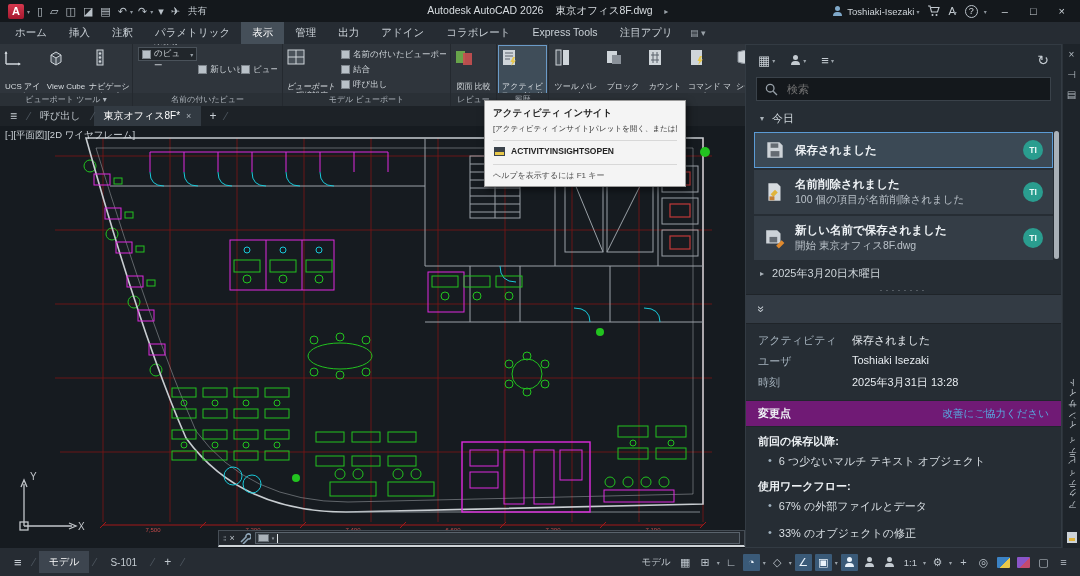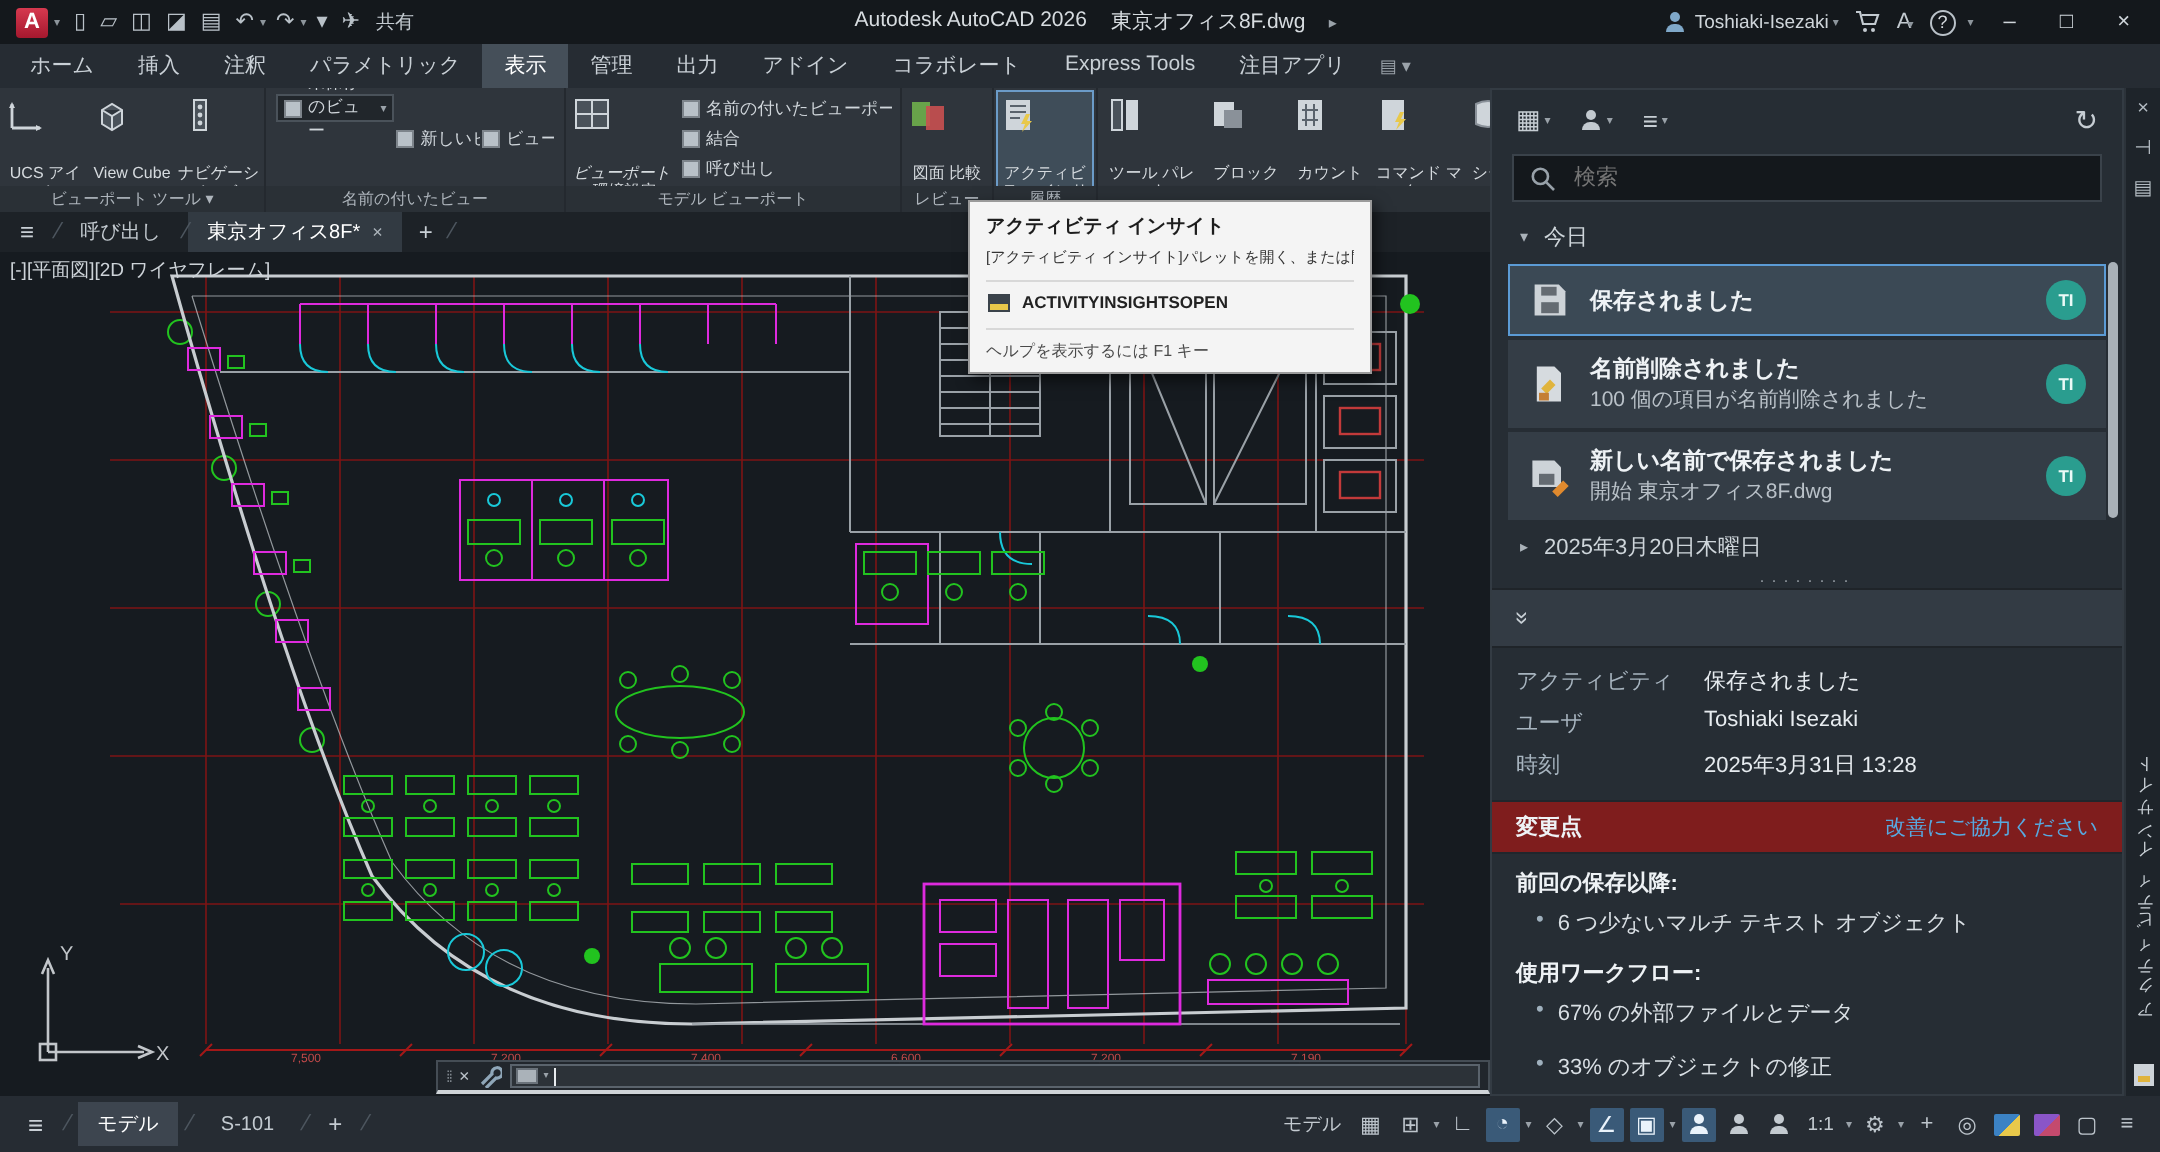--- a/index.html
+++ b/index.html
@@ -101,21 +101,21 @@
   .pis{font-size:10.5px;color:#b9c1c8;margin-top:1px;}
   .avatar{width:20px;height:20px;border-radius:50%;background:#2a9d8f;color:#eafaf7;font-size:8.5px;font-weight:bold;display:flex;align-items:center;justify-content:center;margin-left:auto;flex:none;}
   .scrollv{position:absolute;right:2px;top:30px;width:5px;height:128px;background:#a9b1b8;border-radius:3px;}
   .psplit{height:9px;flex:none;display:flex;align-items:center;justify-content:center;color:#8a9299;font-size:9px;letter-spacing:3px;line-height:4px;overflow:hidden;}
   .phead{flex:none;background:#333b44;border-top:1px solid #1f2429;border-bottom:1px solid #1f2429;padding:7px 12px;font-size:13px;font-weight:bold;color:#f2f5f7;display:flex;align-items:center;justify-content:space-between;}
   .dblchev{transform:rotate(90deg);display:inline-block;color:#c9d0d6;font-size:12px;font-weight:normal;}
   .pbody{flex:1;overflow:hidden;font-size:11px;padding-top:6px;}
   .prow{display:flex;padding:3px 12px;}
   .prow .pl{width:94px;flex:none;color:#a7b4bf;}
   .prow .pv{color:#e6ebef;}
-  .pchanges{display:flex;justify-content:space-between;align-items:center;margin-top:7px;padding:5px 12px;background:#7f1d1d;border-top:1px solid #20262c;border-bottom:1px solid #20262c;font-weight:bold;color:#eef2f5;}
+  .pchanges{display:flex;justify-content:space-between;align-items:center;margin-top:7px;padding:5px 12px;background:#701a75;border-top:1px solid #20262c;border-bottom:1px solid #20262c;font-weight:bold;color:#eef2f5;}
   .plink{color:#57a9e0;font-weight:normal;font-size:10.5px;}
   .psub{font-weight:bold;color:#eef2f5;padding:7px 12px 2px;}
   .pbullet{display:flex;gap:7px;padding:3px 12px 3px 22px;color:#d9dfe4;}
   .pbullet .b{color:#9fb0bd;}
 
   
   .estrip{position:absolute;left:1062px;top:44px;width:18px;height:504px;background:#1e242a;border-left:1px solid #2c333a;display:flex;flex-direction:column;align-items:center;padding:5px 0 4px;gap:9px;color:#b3bbc2;font-size:10px;}
   .vtitle{margin-top:auto;writing-mode:vertical-rl;transform:rotate(180deg);font-size:8.5px;color:#c9d0d6;letter-spacing:1px;white-space:nowrap;}
   .etabicon{margin-top:8px;}
 

